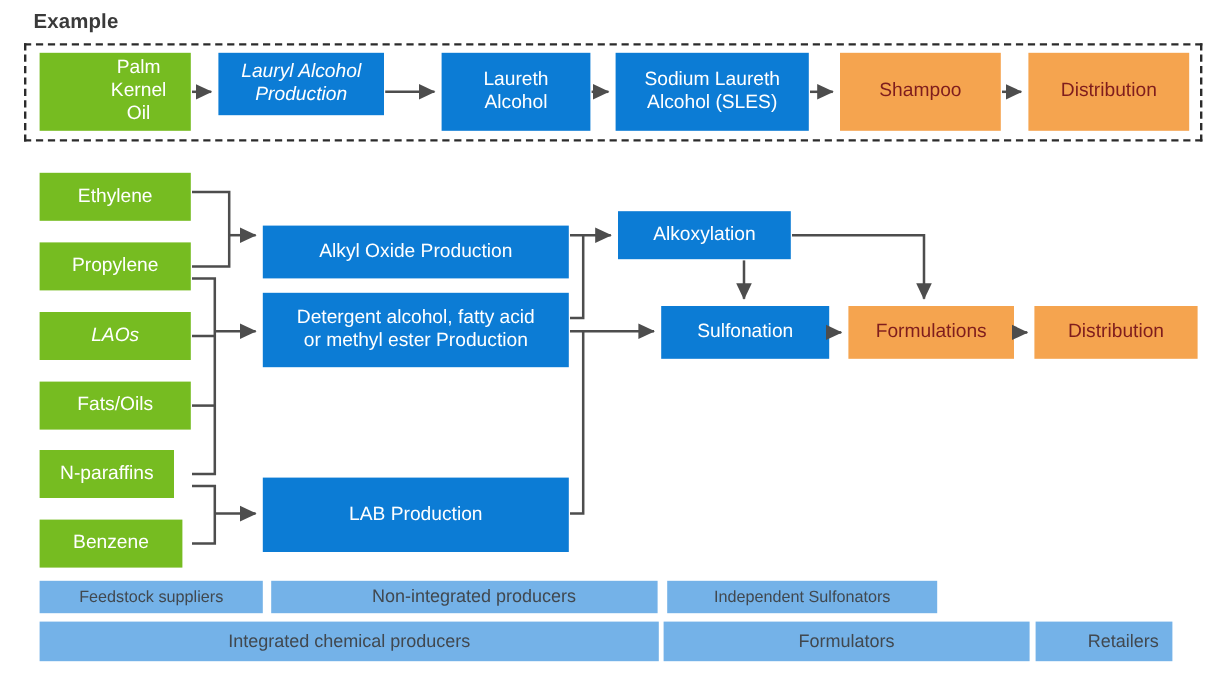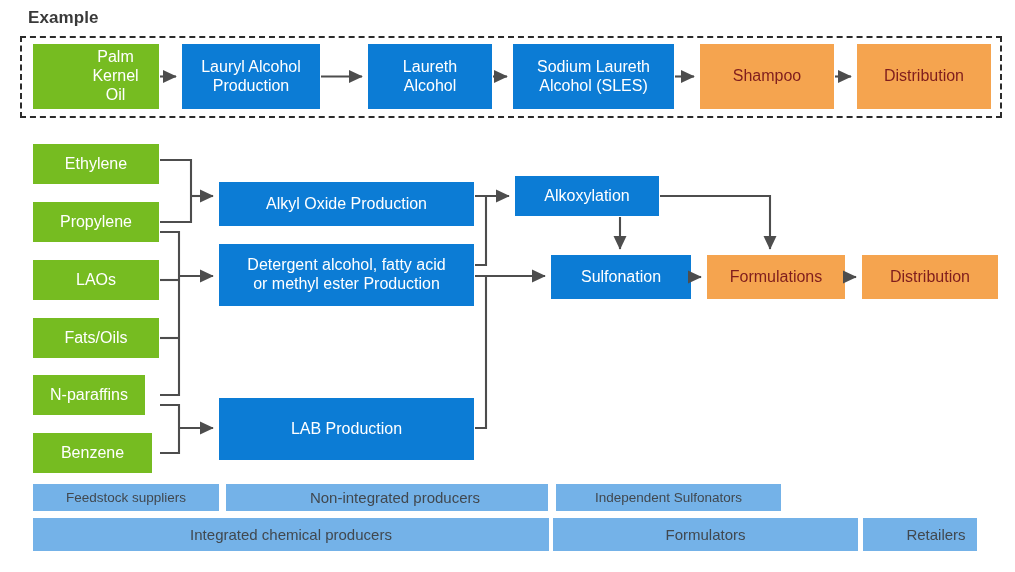--- a/index.html
+++ b/index.html
@@ -86,21 +86,21 @@
 
   <div class="dashframe" style="left:20px; top:36px; width:982px; height:82px;"></div>
 
   <div class="node green" style="left:33px; top:44px; width:126px; height:65px;padding-left:43px;">
     <span>
       <span>Palm Kernel</span>
       <span>Oil</span>
     </span>
   </div>
 
-  <div class="node blue" style="left:182px; top:44px; width:138px; height:65px;">
+  <div class="node blue" style="left:182px; top:44px; width:138px; height:52px;font-style:italic;">
     <span>
       <span>Lauryl Alcohol</span>
       <span>Production</span>
     </span>
   </div>
 
   <div class="node blue" style="left:368px; top:44px; width:124px; height:65px;">
     <span>
       <span>Laureth</span>
       <span>Alcohol</span>
@@ -121,34 +121,34 @@
   <div class="node orange" style="left:857px; top:44px; width:134px; height:65px;">
     <span>Distribution</span>
   </div>
 
   <div class="node green" style="left:33px; top:144px; width:126px; height:40px;">
     <span>Ethylene</span>
   </div>
   <div class="node green" style="left:33px; top:202px; width:126px; height:40px;">
     <span>Propylene</span>
   </div>
-  <div class="node green" style="left:33px; top:260px; width:126px; height:40px;">
+  <div class="node green" style="left:33px; top:260px; width:126px; height:40px;font-style:italic;">
     <span>LAOs</span>
   </div>
   <div class="node green" style="left:33px; top:318px; width:126px; height:40px;">
     <span>Fats/Oils</span>
   </div>
   <div class="node green" style="left:33px; top:375px; width:112px; height:40px;">
     <span>N-paraffins</span>
   </div>
   <div class="node green" style="left:33px; top:433px; width:119px; height:40px;">
     <span>Benzene</span>
   </div>
 
-  <div class="node blue" style="left:219px; top:182px; width:255px; height:44px;">
+  <div class="node blue" style="left:219px; top:188px; width:255px; height:44px;">
     <span>Alkyl Oxide Production</span>
   </div>
 
   <div class="node blue" style="left:219px; top:244px; width:255px; height:62px;">
     <span>
       <span>Detergent alcohol, fatty acid</span>
       <span>or methyl ester Production</span>
     </span>
   </div>
 

